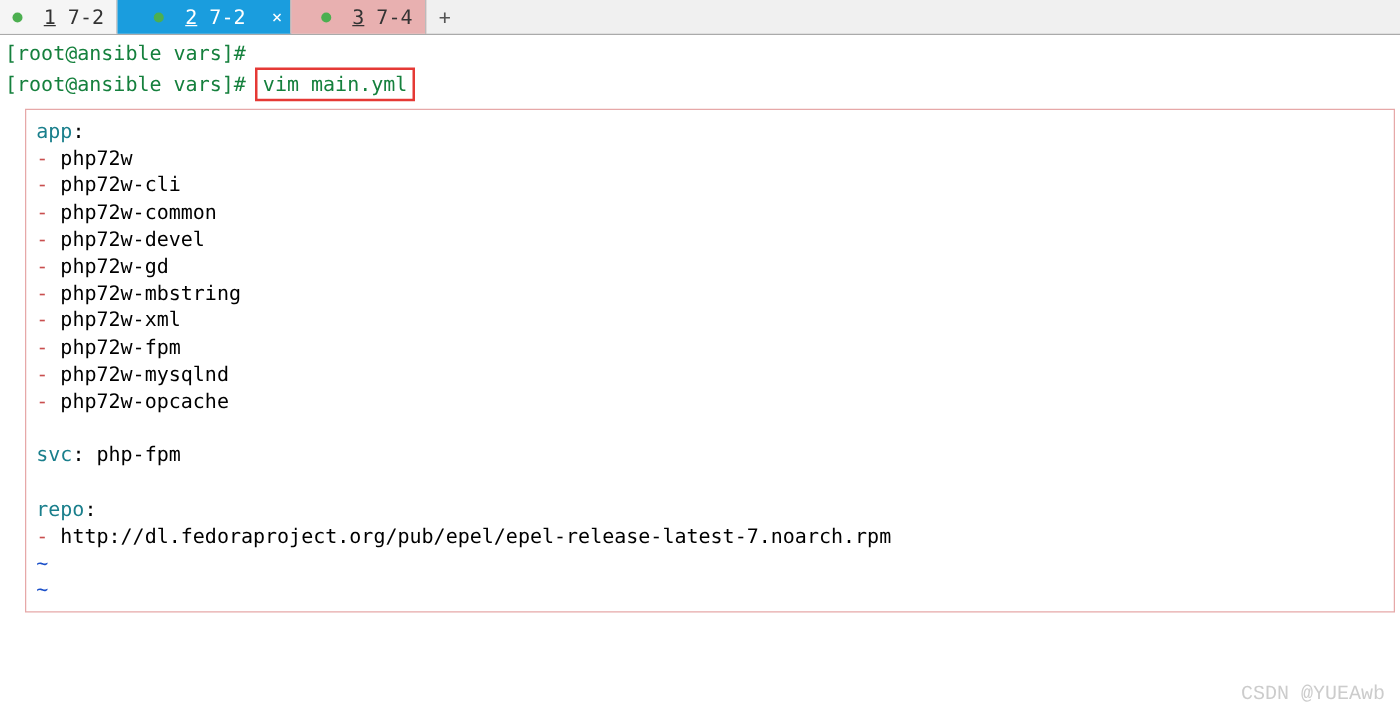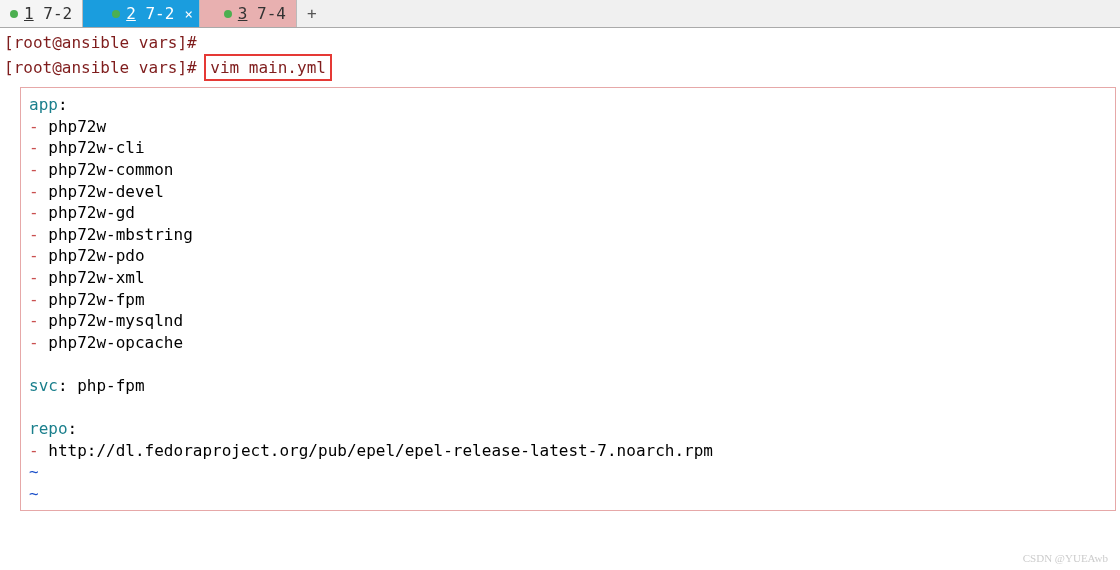--- a/index.html
+++ b/index.html
@@ -1,40 +1,40 @@
 <!DOCTYPE html>
 <html><head>
   <meta charset="utf-8">
   <style>
     * { margin: 0; padding: 0; box-sizing: border-box; }
     body { font-family: "DejaVu Sans Mono", "Consolas", monospace; font-size: 16px; background: #fff; width: 1120px; height: 570px; overflow: hidden; position: relative; }
     
     .tab-bar { display: flex; align-items: center; background: #f0f0f0; border-bottom: 1px solid #aaa; height: 28px; }
-    .tab { display: flex; align-items: center; padding: 3px 10px; border-right: 1px solid #bbb; cursor: pointer; gap: 6px; height: 100%; }
+    .tab { display: flex; align-items: center; padding: 3px 10px; border-right: 1px solid #bbb; cursor: pointer; gap: 17px; height: 100%; }
     .tab .dot { width: 8px; height: 8px; border-radius: 50%; background: #4caf50; display: inline-block; }
     .tab-1 { background: #f5f5f5; color: #333; }
     .tab-2 { background: #1a9dde; color: #fff; padding-right: 6px; padding-left: 29px; }
     .tab-3 { background: #e8b0b0; color: #333; padding-left: 24px; }
     .tab .num { text-decoration: underline; }
     .tab .close { margin-left: 4px; font-size: 14px; }
     .tab-add { padding: 2px 10px; cursor: pointer; color: #555; }
     
-    .terminal { padding: 4px 4px 0 4px; line-height: 1.35; color: #7f1d1d; position: relative; }
+    .terminal { padding: 4px 4px 0 4px; line-height: 1.35; color: #15803d; position: relative; }
     .prompt-line { white-space: pre; }
     .highlight-box { border: 2px solid #e53935; padding: 1px 4px; display: inline-block; margin-left: -2px; }
     
     .editor-box { border: 1px solid #e6a8a8; margin: 6px 4px 0 20px; padding: 6px 8px 6px 8px; line-height: 1.35; }
     .yaml-key { color: #1a7f8c; }
     .yaml-dash { color: #c94f4f; }
     .yaml-dash-hl { background: #4caf50; color: #fff; }
     .yaml-text { color: #000; }
     .tilde { color: #1a4fc9; }
     .yaml-line { white-space: pre; }
     
-    .watermark { position: absolute; bottom: 6px; right: 12px; color: #ccc; font-size: 11px; font-family: Liberation Serif, serif; }
+    .watermark { position: absolute; bottom: 6px; right: 12px; color: #ccc; font-size: 16px; font-family: Liberation Mono, monospace; }
   </style>
 </head>
 <body>
 
 <div class="tab-bar">
   <div class="tab tab-1">
     <span class="dot"></span>
     <span><span class="num">1</span> <span>7-2</span></span>
   </div>
   <div class="tab tab-2">
@@ -56,21 +56,20 @@
 
 <div class="editor-box">
   <div class="yaml-line"><span class="yaml-key">app</span><span class="yaml-text">:</span></div>
   <div id="app-list">
       <div class="yaml-line"><span class="yaml-dash">-</span><span class="yaml-text"> php72w</span></div>
       <div class="yaml-line"><span class="yaml-dash">-</span><span class="yaml-text"> php72w-cli</span></div>
       <div class="yaml-line"><span class="yaml-dash">-</span><span class="yaml-text"> php72w-common</span></div>
       <div class="yaml-line"><span class="yaml-dash">-</span><span class="yaml-text"> php72w-devel</span></div>
       <div class="yaml-line"><span class="yaml-dash">-</span><span class="yaml-text"> php72w-gd</span></div>
       <div class="yaml-line"><span class="yaml-dash">-</span><span class="yaml-text"> php72w-mbstring</span></div>
-      <div class="yaml-line"><span class="yaml-dash">-</span><span class="yaml-text"> php72w-pdo</span></div>
       <div class="yaml-line"><span class="yaml-dash">-</span><span class="yaml-text"> php72w-xml</span></div>
       <div class="yaml-line"><span class="yaml-dash">-</span><span class="yaml-text"> php72w-fpm</span></div>
       <div class="yaml-line"><span class="yaml-dash">-</span><span class="yaml-text"> php72w-mysqlnd</span></div>
       <div class="yaml-line"><span class="yaml-dash">-</span><span class="yaml-text"> php72w-opcache</span></div>
     </div>
   <div class="yaml-line">&nbsp;</div>
   <div class="yaml-line"><span class="yaml-key">svc</span><span class="yaml-text">: </span><span class="yaml-text">php-fpm</span></div>
   <div class="yaml-line">&nbsp;</div>
   <div class="yaml-line"><span class="yaml-key">repo</span><span class="yaml-text">:</span></div>
   <div id="repo-list">

